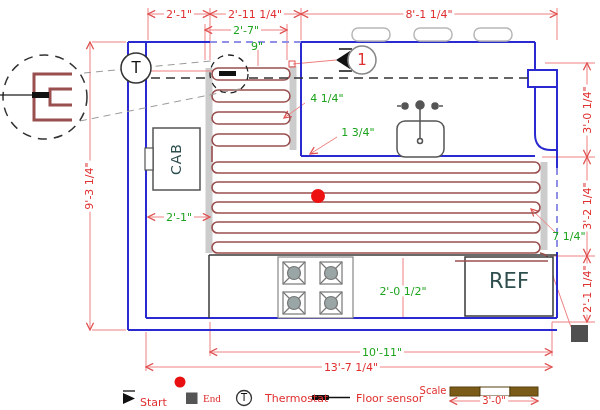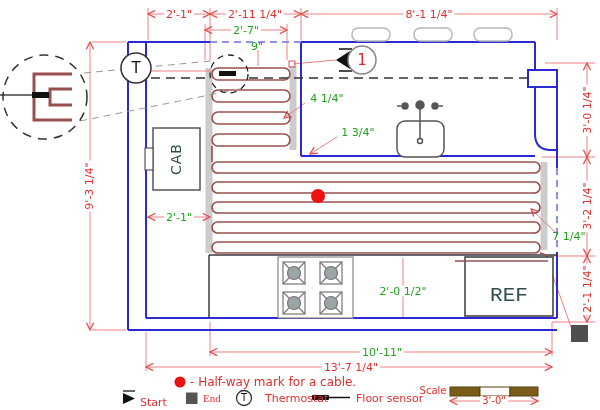--- a/index.html
+++ b/index.html
@@ -225,25 +225,24 @@
 <div class="lbl red bgw rot" style="left:587px;top:289px;">2'-1 1/4"</div>
 <div class="lbl green" style="left:327px;top:98px;">4 1/4"</div>
 <div class="lbl green" style="left:358px;top:132px;">1 3/4"</div>
 <div class="lbl green bgw" style="left:179px;top:217px;">2'-1"</div>
 <div class="lbl green" style="left:569px;top:236px;">7 1/4"</div>
 <div class="lbl green bgw" style="left:403px;top:291px;">2'-0 1/2"</div>
 <div class="lbl green bgw" style="left:382px;top:352px;">10'-11"</div>
 <div class="lbl red bgw" style="left:351px;top:367px;">13'-7 1/4"</div>
 
 <div class="lbl fixture-text rot" style="left:176px;top:159px;font-size:14px;letter-spacing:1px;">CAB</div>
-<div class="lbl fixture-text" style="left:509px;top:295px;font-size:21px;font-family:Liberation Mono, monospace;">REF</div>
+<div class="lbl fixture-text" style="left:509px;top:281px;font-size:21px;">REF</div>
 <div class="lbl" style="left:136px;top:68px;font-size:15px;color:#111;">T</div>
 <div class="lbl red" style="left:362px;top:60px;font-size:15px;">1</div>
 
-<div class="lbl red lft" style="left:190px;top:382px;font-size:12px;">- Half-way mark for a cable.</div>
 <div class="lbl red lft" style="left:140px;top:402px;">Start</div>
 <div class="lbl red lft" style="left:203px;top:398px;font-family:Liberation Serif, serif;">End</div>
 <div class="lbl" style="left:244px;top:398px;font-size:10px;color:#111;">T</div>
 <div class="lbl red lft" style="left:265px;top:398px;">Thermostat</div>
 <div class="lbl red lft" style="left:356px;top:398px;">Floor sensor</div>
 
 <div class="lbl red" style="left:433px;top:391px;font-size:10px;">Scale</div>
 <div class="lbl red bgw" style="left:494px;top:401px;font-size:10px;">3'-0"</div>
 
 </div>

